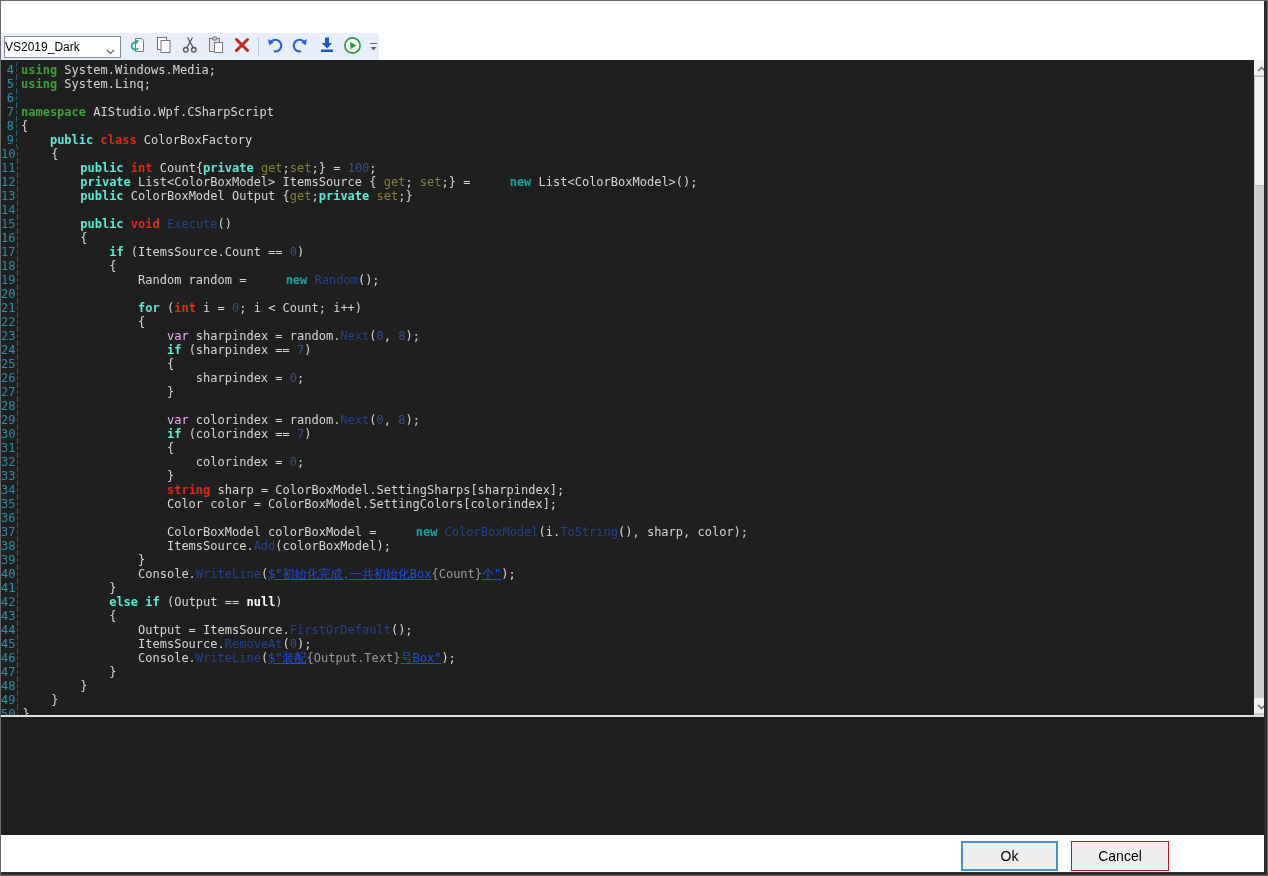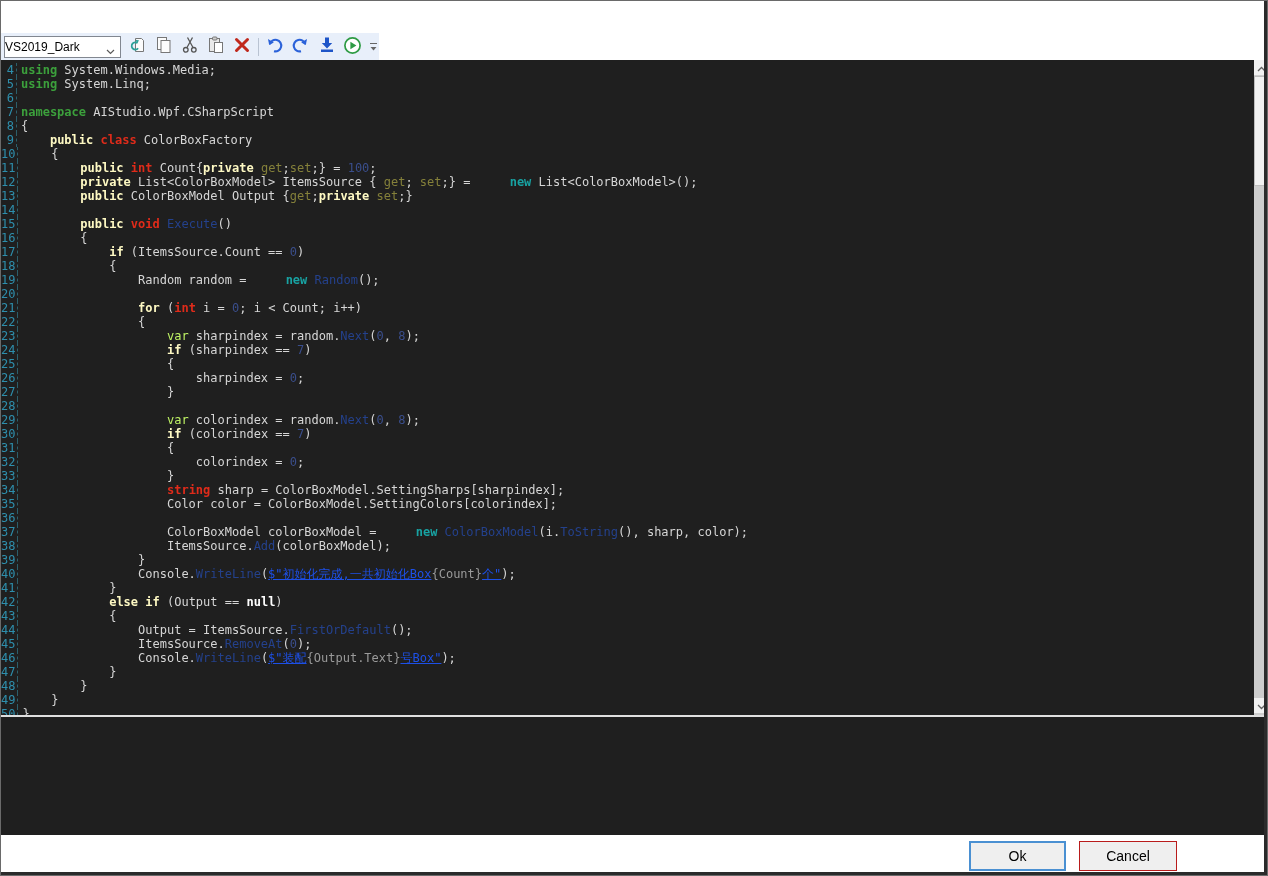--- a/index.html
+++ b/index.html
@@ -27,39 +27,39 @@
     position:absolute; top:59px; left:0; width:1268px; height:655px;
     background:#1f1f1f; overflow:hidden; cursor:text;
     font-family:"DejaVu Sans Mono","DejaVu Sans",monospace;
     font-size:12px; line-height:14px;
   }
   .lines { position:absolute; top:3px; left:0; right:15px; white-space:pre; }
   .line { display:flex; height:14px; }
   .ln { flex:0 0 16px; text-align:right; padding-right:2px; color:#2e8fad; border-right:1px dashed #2c5f6b; }
   .code { padding-left:4px; }
   .tk-p   { color:#d6d6d6; }
-  .tk-k   { color:#fef9c3; font-weight:bold; }
+  .tk-k   { color:#5eead4; font-weight:bold; }
   .tk-t   { color:#df2b1a; font-weight:bold;margin-top:16px; }
   .tk-g   { color:#3ca03c; font-weight:bold; }
   .tk-n   { color:#18a2a2; font-weight:bold;margin-left:32px; }
-  .tk-v   { color:#bef264; }
+  .tk-v   { color:#f0abfc; }
   .tk-m   { color:#24418c; }
   .tk-d   { color:#3a4e8c; }
   .tk-gs  { color:#84803a; }
   .tk-s   { color:#1d50e8; text-decoration:underline; }
   .tk-i   { color:#9a9a9a; }
   .tk-w   { color:#ffffff; font-weight:bold; }
   
   .vscroll { position:absolute; top:0; right:0; width:15px; height:655px; background:#cdcdcd; }
   .sbtn { position:absolute; left:0; width:15px; height:15px; background:#f1f1f1; display:flex; align-items:center; justify-content:center; cursor:pointer; }
   .sbtn.top { top:0; } .sbtn.bottom { bottom:2px; }
   .thumb { position:absolute; left:0; top:16px; width:15px; height:110px; background:#f1f1f1; border:1px solid #bdbdbd; cursor:grab; }
   
   .dark-panel { position:absolute; top:714px; left:0; width:1268px; height:120px; background:#1f1f1f; border-top:2px solid #dfdfdf; }
-  .footer { position:absolute; top:834px; left:12px; width:1171px; height:42px; background:#fff; }
+  .footer { position:absolute; top:834px; left:4px; width:1171px; height:42px; background:#fff; }
   .btn { position:absolute; top:6px; height:30px; background:#efefef; font-size:14px; color:#000; cursor:pointer; font-family:"Liberation Sans",sans-serif; }
   .btn-ok { right:118px; width:97px; border:2px solid #4a90d2; }
   .btn-cancel { right:7px; width:98px; border:1px solid #b91c1c; }
   .edge-right { position:absolute; top:0; right:0; width:3px; height:876px; background:#2b2b2b; }
   .edge-bottom { position:absolute; bottom:0; left:0; width:1268px; height:3px; background:#2b2b2b; }
 </style>
 </head>
 <body>
 
 <div class="window">

